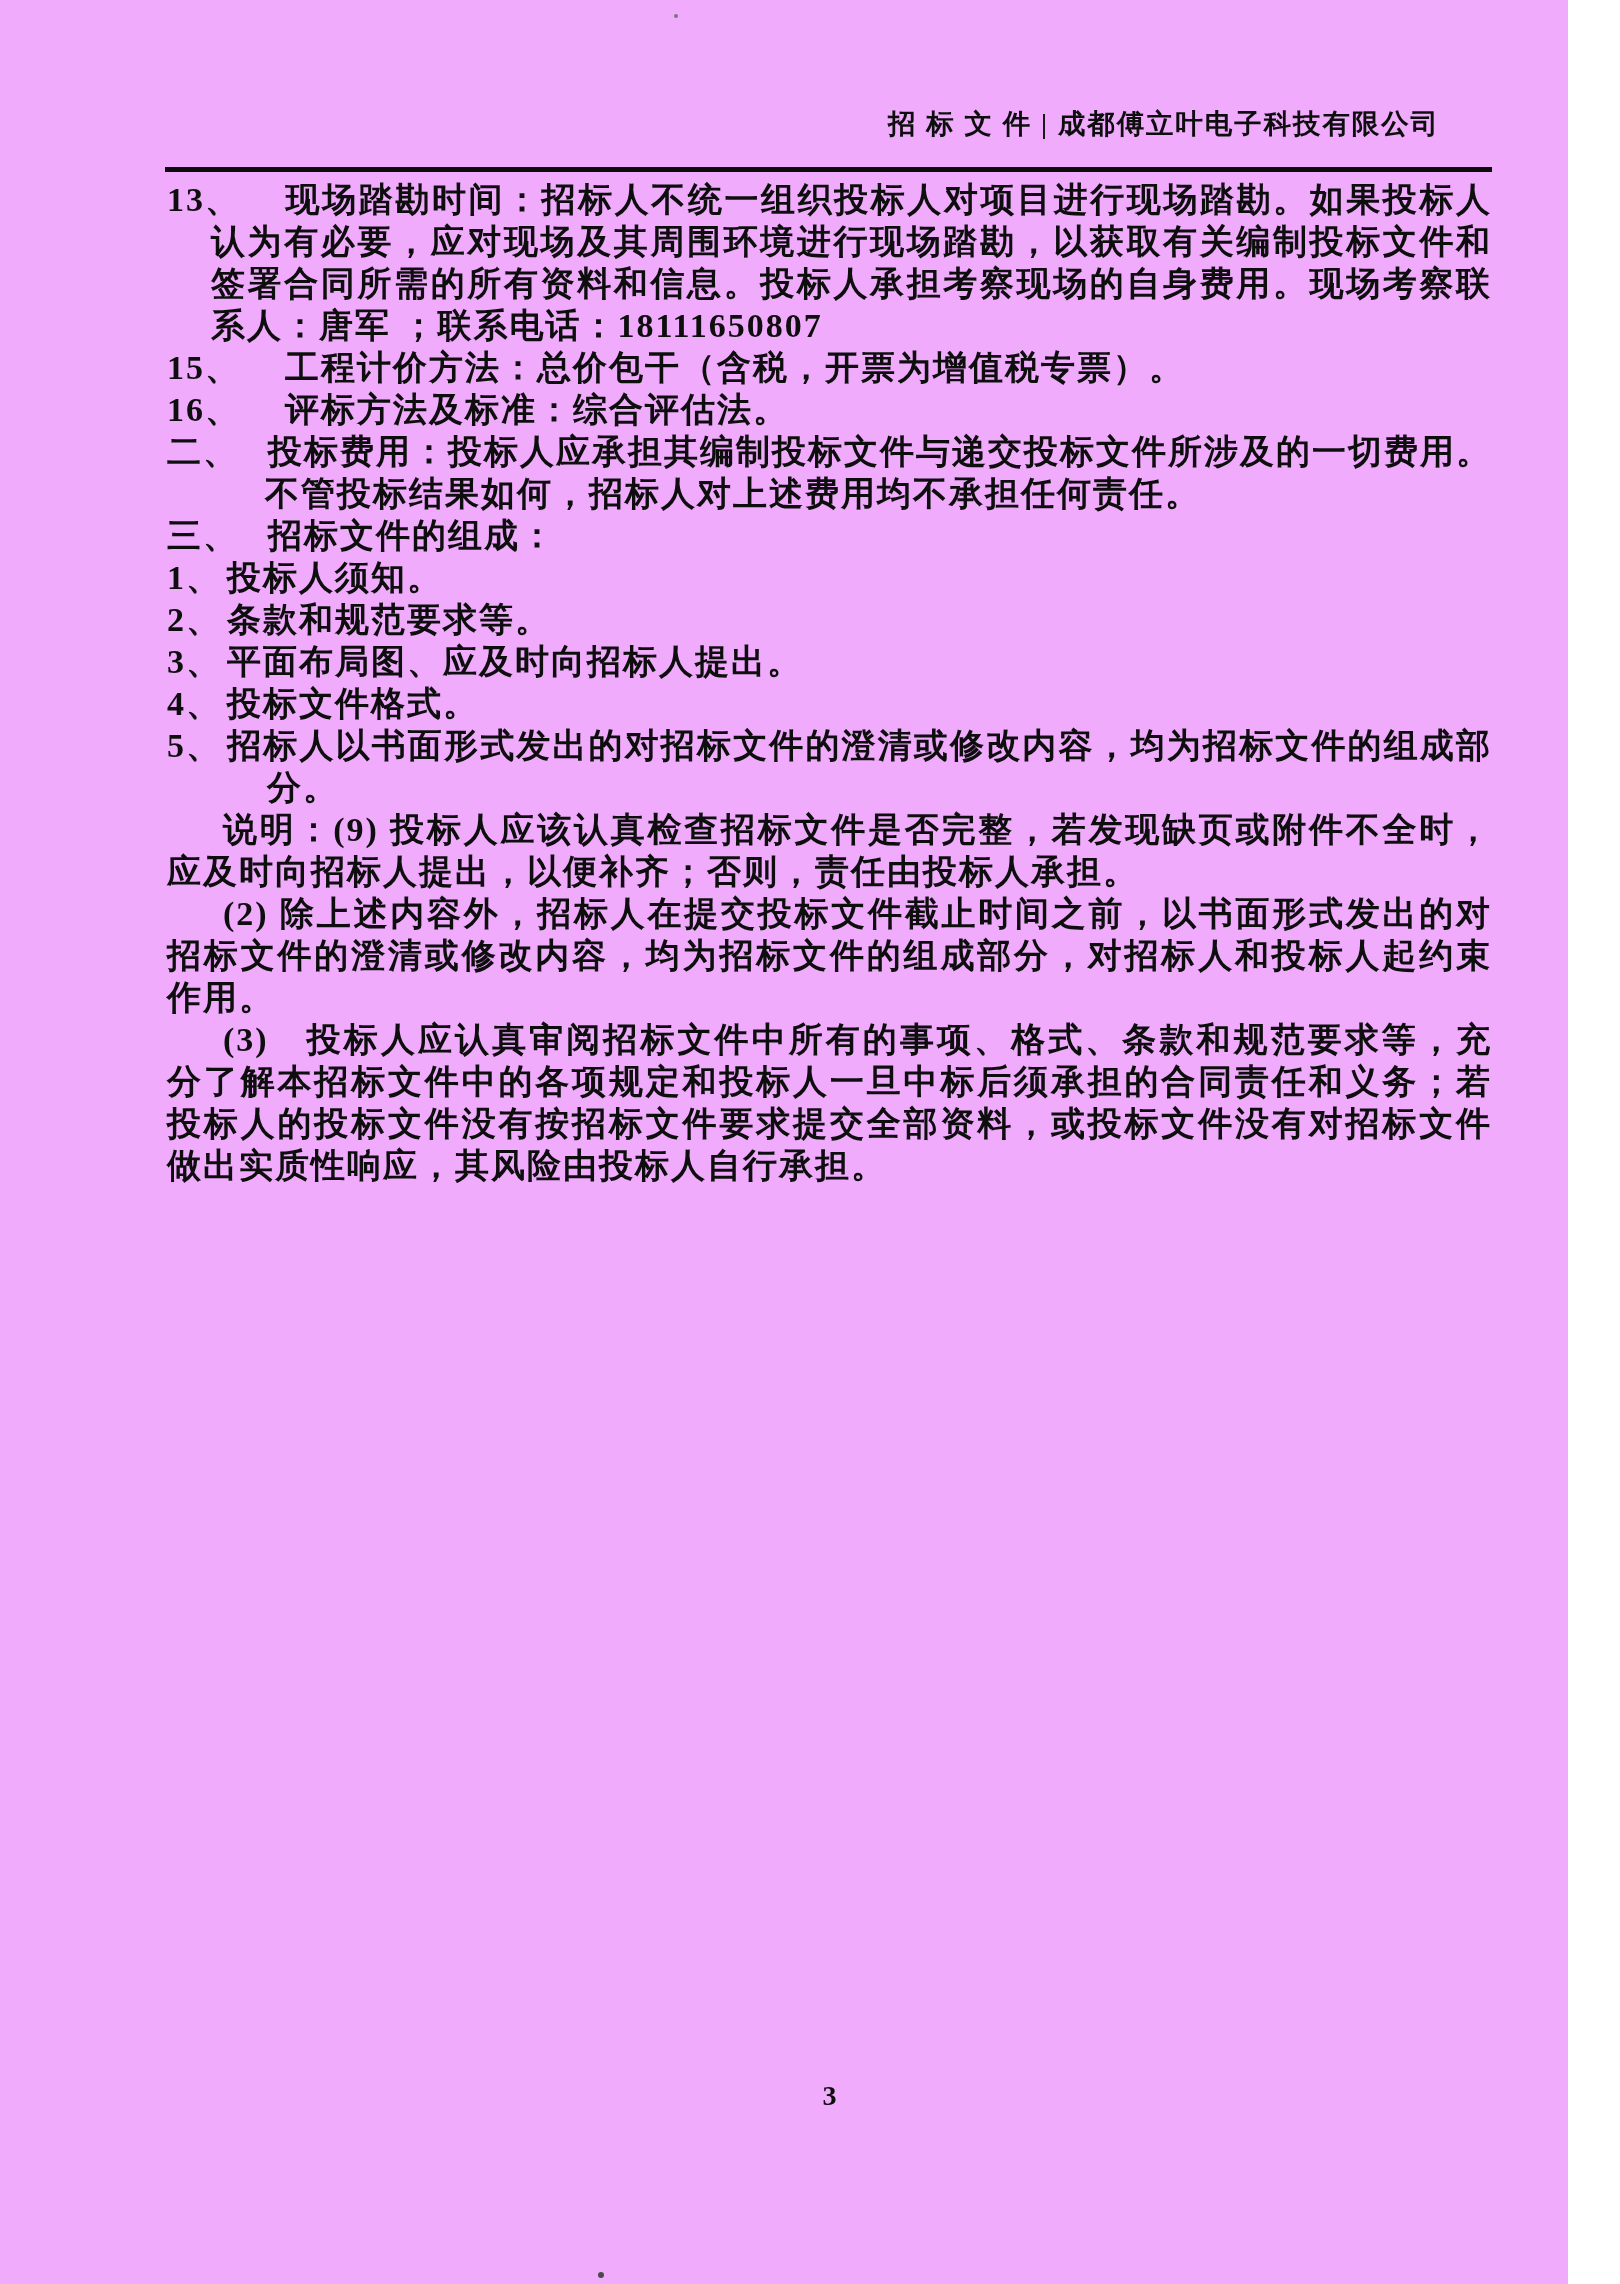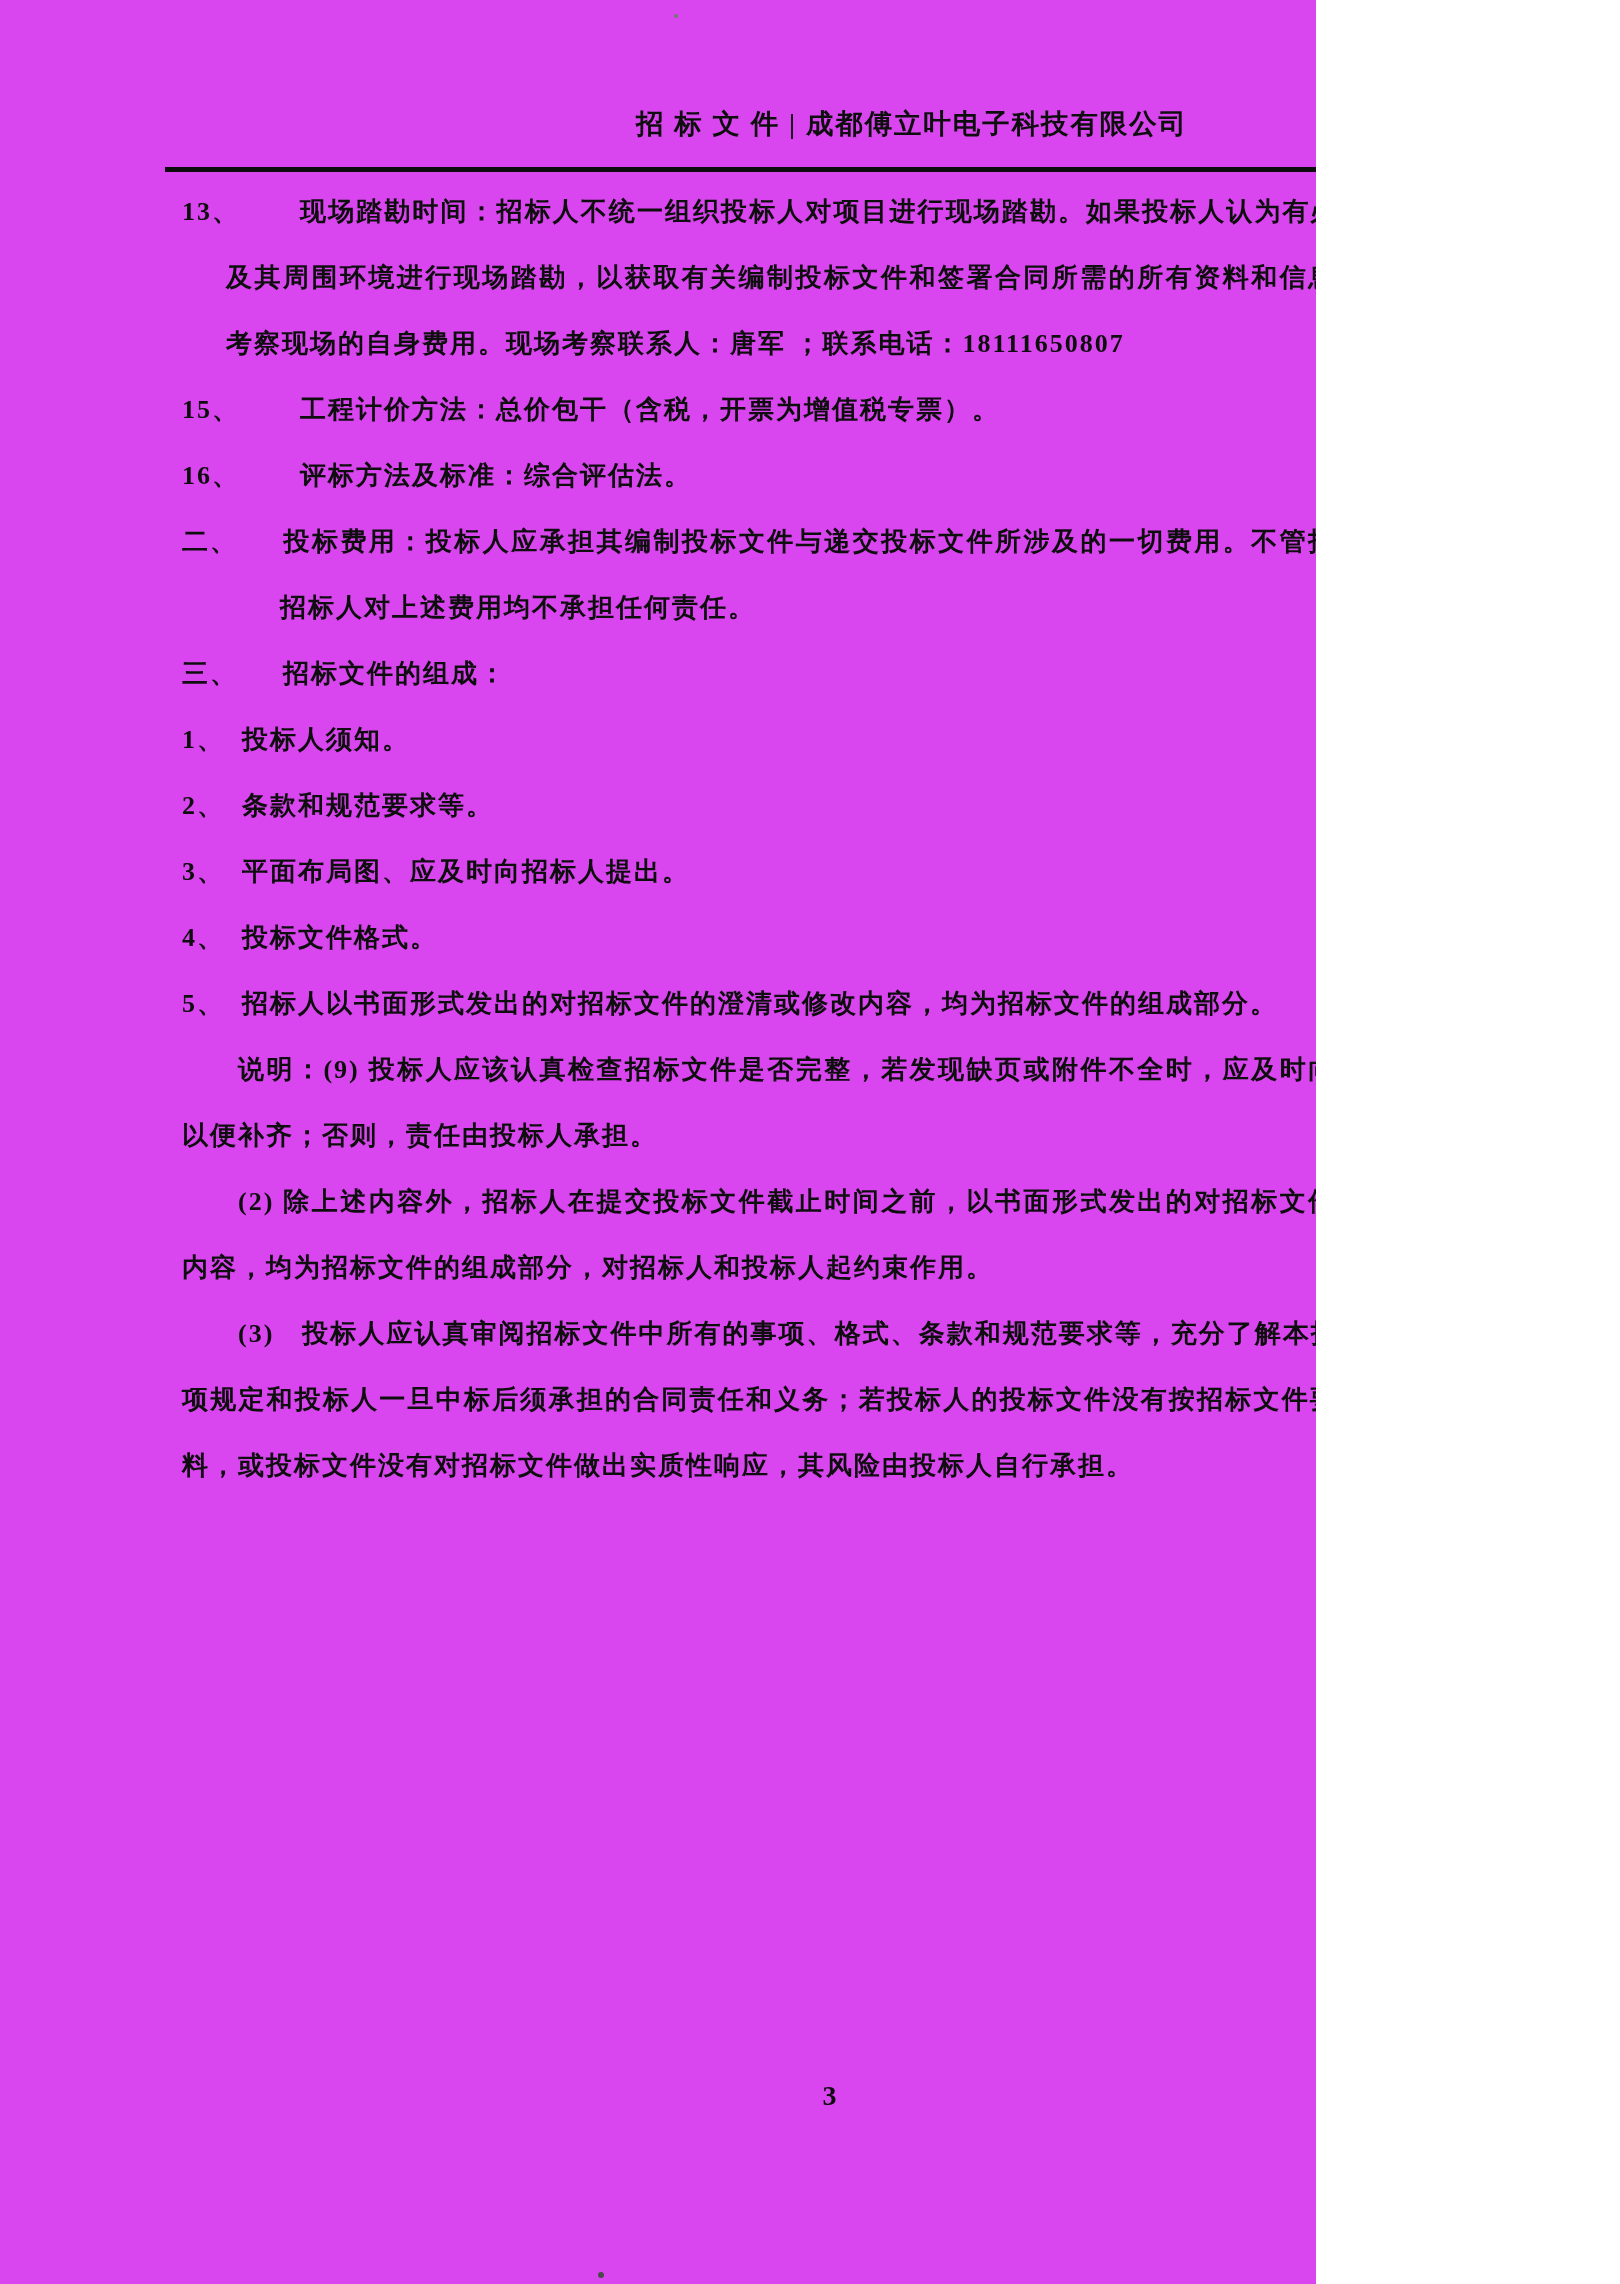--- a/index.html
+++ b/index.html
@@ -1,35 +1,35 @@
 <!DOCTYPE html>
 <html><head>
 <meta charset="utf-8">
 <style>
   html,body { margin:0; padding:0; background:#ffffff; }
   .page {
     position:relative;
-    width:1316px; height:2285px;
-    background:#d946ef;
+    width:1568px; height:2285px;
+    background:#f0abfc;
     font-family:"Liberation Serif","DejaVu Serif",serif;
     font-weight:700;
     color:#0e0e0e;
     overflow:hidden;
   }
   .header {
     position:absolute; top:106px; right:128px;
     font-size:27.4px; letter-spacing:2px; white-space:nowrap;
   }
   .rule {
     position:absolute; top:167px; left:165px;
     width:1327px; height:4.9px; background:#0c0c0c;
   }
   .content {
-    position:absolute; top:179px; left:182px; width:1325px;
-    font-size:26px; line-height:66px; letter-spacing:2px;
+    position:absolute; top:179px; left:167px; width:1325px;
+    font-size:34px; line-height:42px; letter-spacing:2px;
     text-align:justify;
   }
   .content p { margin:0; }
   .item { padding-left:44px; text-indent:-44px; }
   .item .num { display:inline-block; width:118px; text-indent:0; }
   .section { padding-left:98px; text-indent:-98px; }
   .section .num { display:inline-block; width:101px; text-indent:0; }
   .sub { margin-left:116px; padding-left:100px; text-indent:-100px; }
   .sub .num { display:inline-block; width:60px; text-indent:0; }
   .note { text-indent:56px; }

